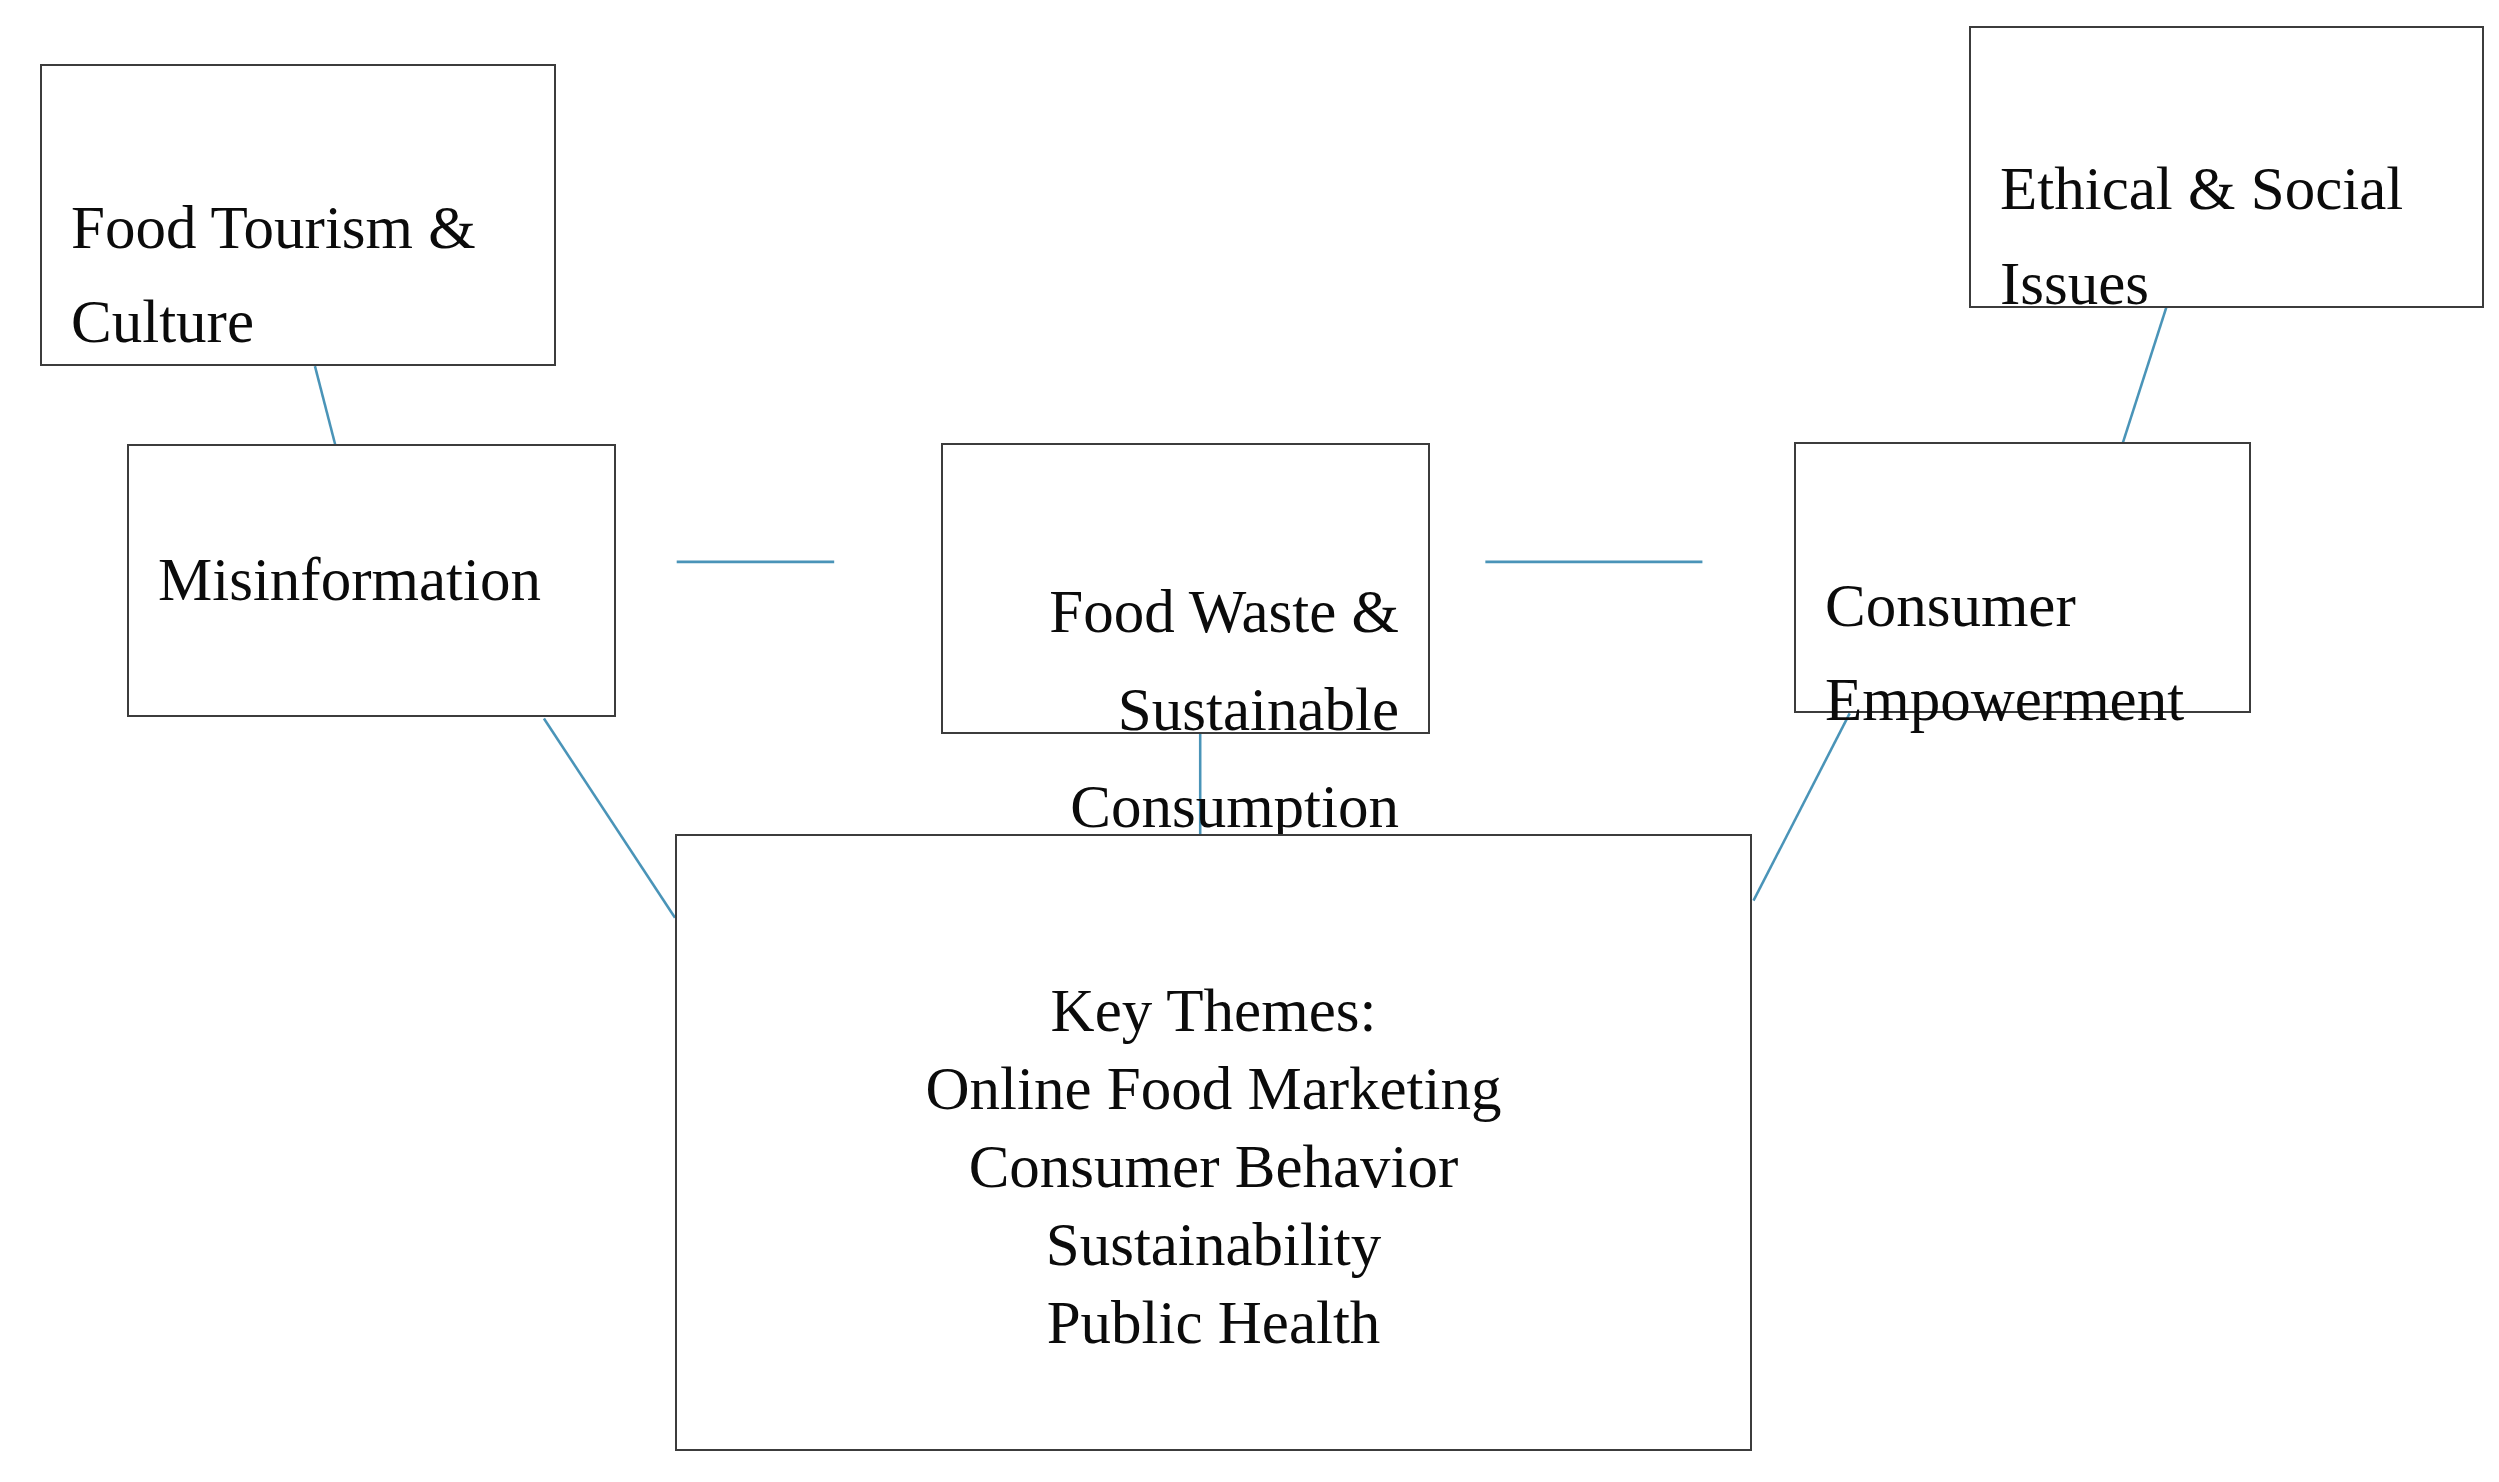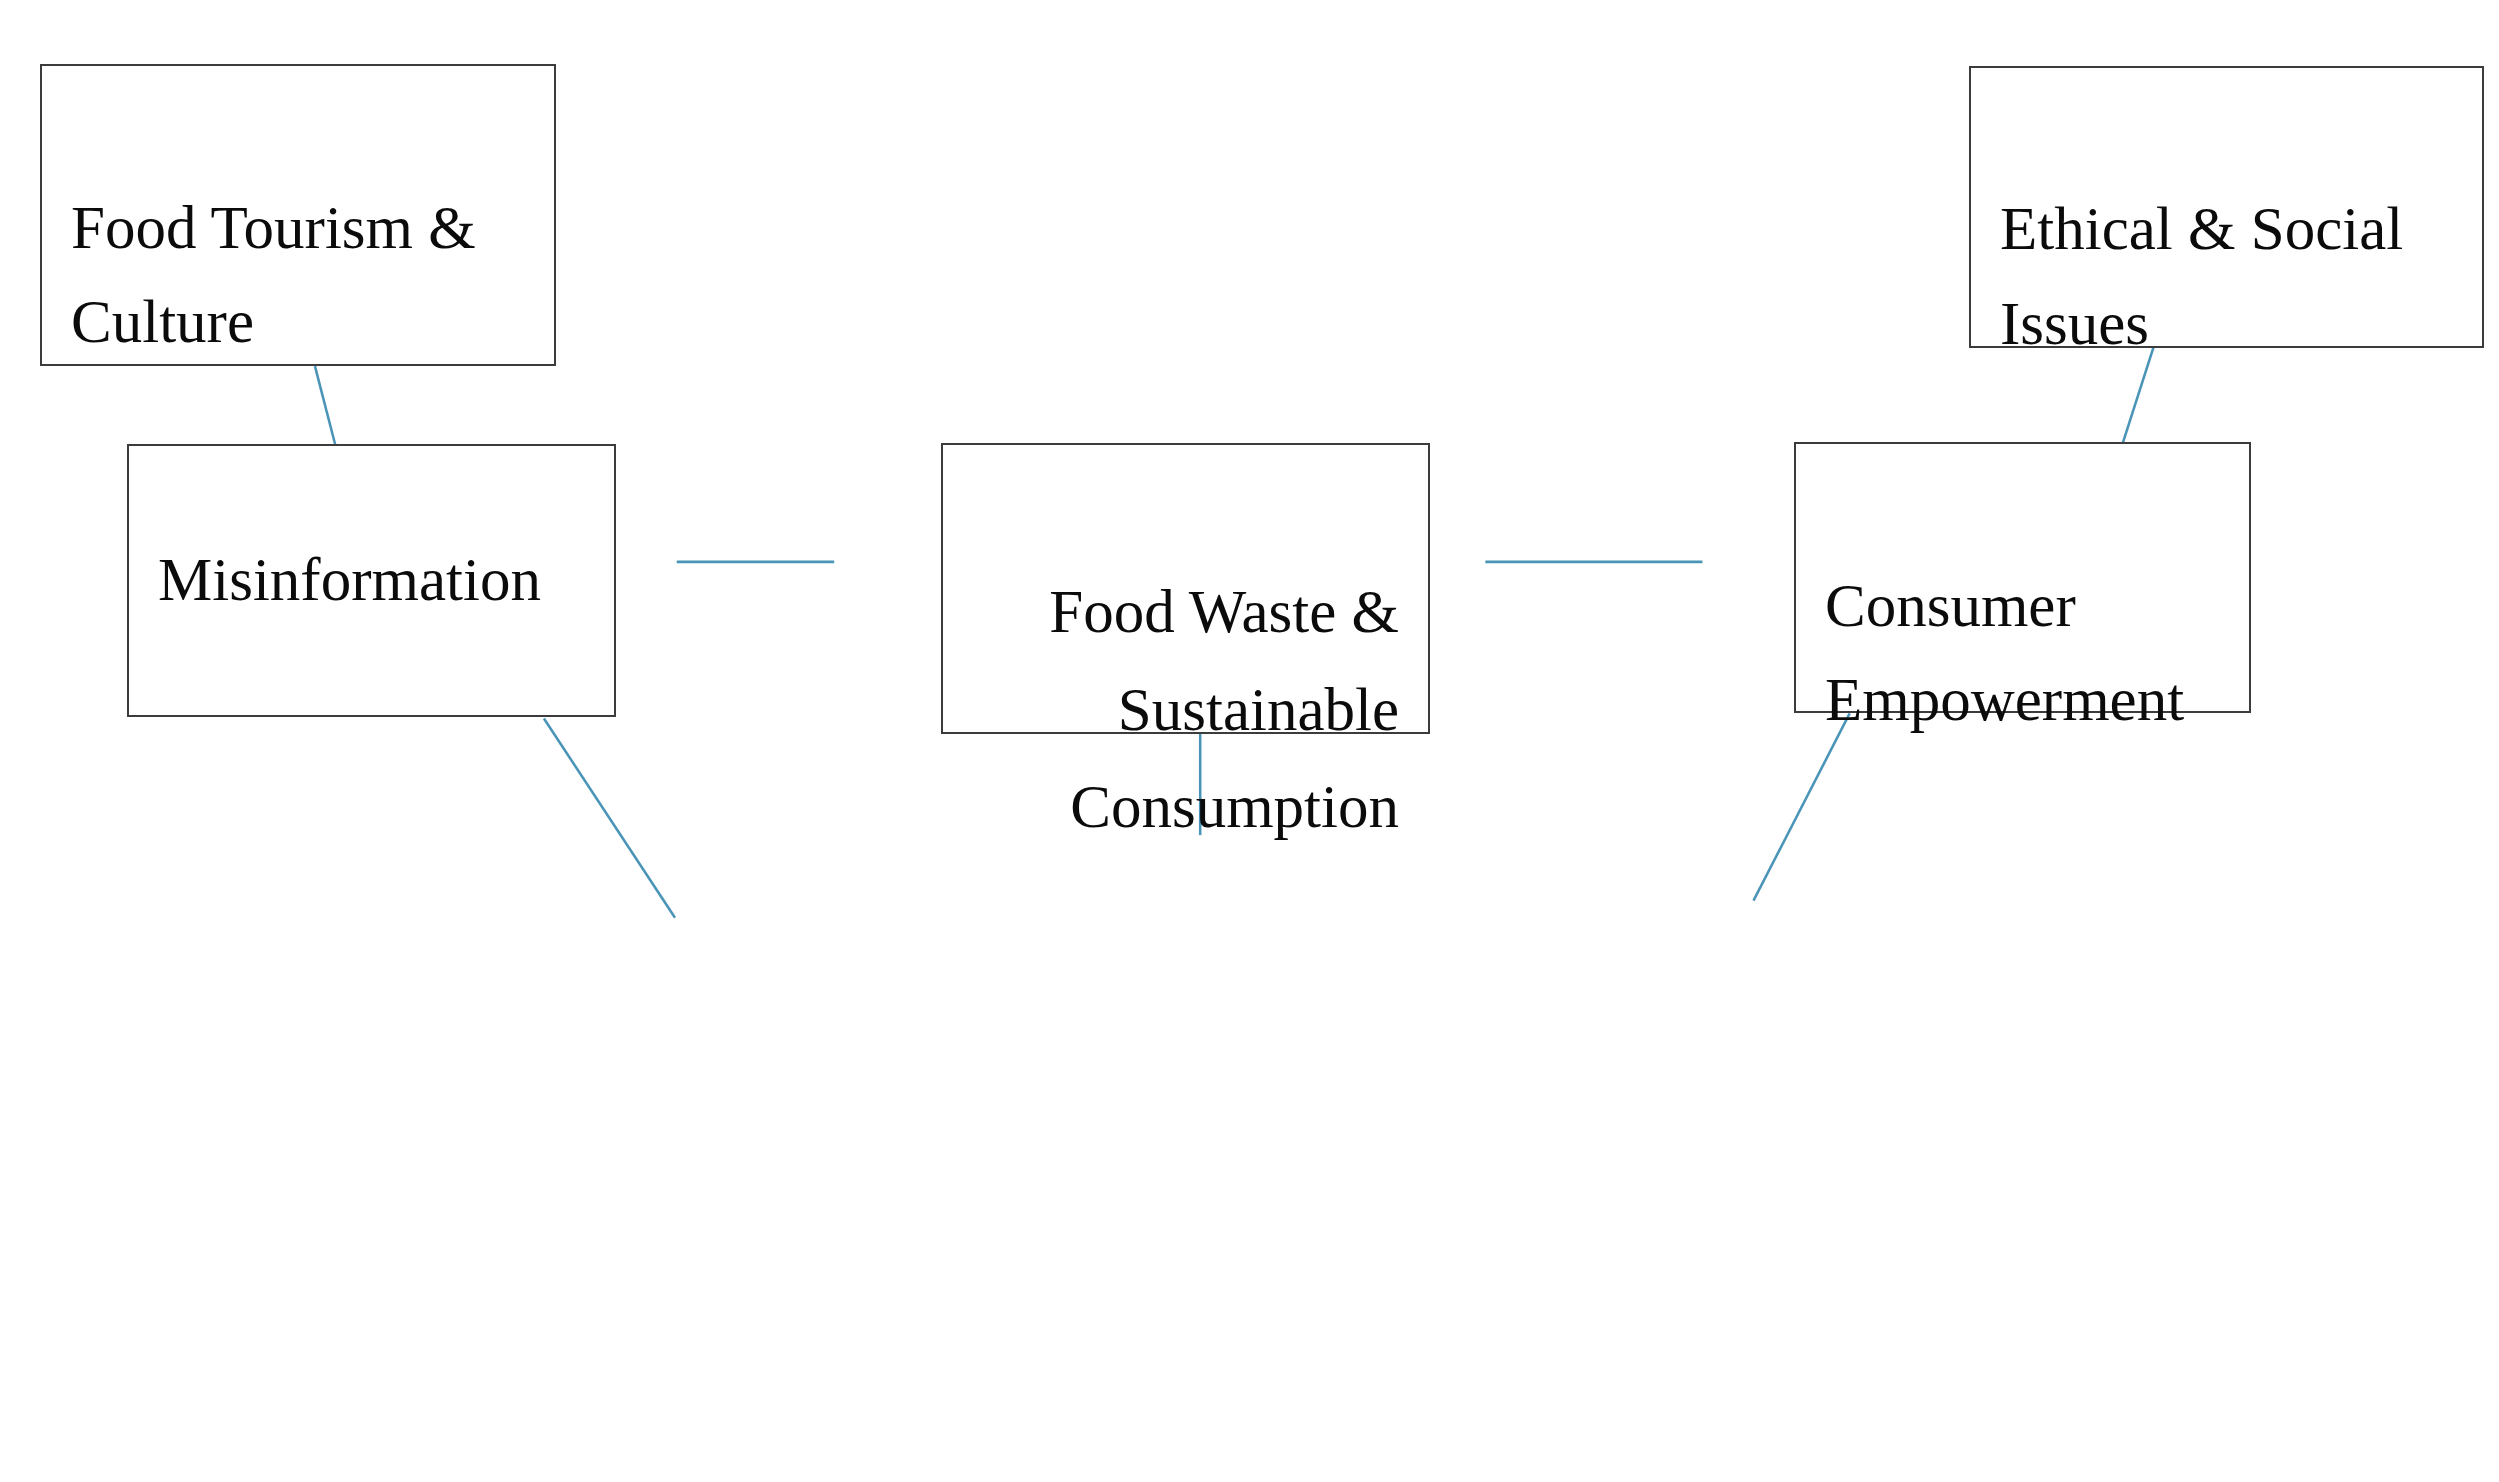--- a/index.html
+++ b/index.html
@@ -38,35 +38,42 @@
       <line x1="2545" y1="361" x2="2494" y2="520" stroke="var(--connector)" stroke-width="3"></line>
       <line x1="2173" y1="838" x2="2060" y2="1058" stroke="var(--connector)" stroke-width="3"></line>
       <line x1="639" y1="844" x2="793" y2="1078" stroke="var(--connector)" stroke-width="3"></line>
     </svg>
 
   <div class="node" style="left:40px;top:64px;width:516px;height:302px;">
     <span>Food Tourism &amp;
 Culture</span>
   </div>
 
-  <div class="node" style="left:1969px;top:25.5px;width:515px;height:282px;margin-top:40px;">
+  <div class="node" style="left:1969px;top:25.5px;width:515px;height:282px;">
     <span>Ethical &amp; Social
 Issues</span>
   </div>
 
   <div class="node v-center" style="left:127px;top:444px;width:489px;height:273px;">
     <span>Misinformation</span>
   </div>
 
   <div class="node" style="left:941px;top:443px;width:489px;height:291px;line-height:1.6;text-align:right;">
     <span>Food Waste &amp;
 Sustainable
 Consumption</span>
   </div>
 
   <div class="node" style="left:1794px;top:442px;width:457px;height:271px;">
     <span>Consumer
 Empowerment</span>
   </div>
 
+  <div class="node center" style="left:675px;top:834px;width:1077px;height:617px;">
+    <span>Key Themes:
+Online Food Marketing
+Consumer Behavior
+Sustainability
+Public Health</span>
+  </div>
 
 </div>
 
 
 </body></html>

